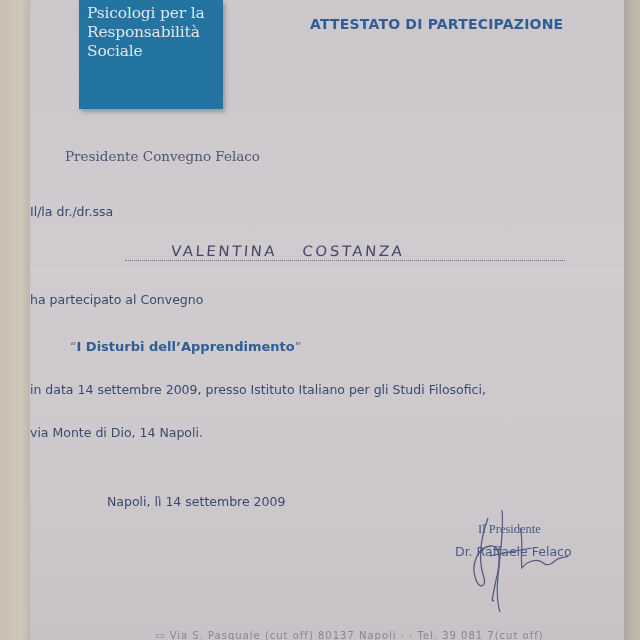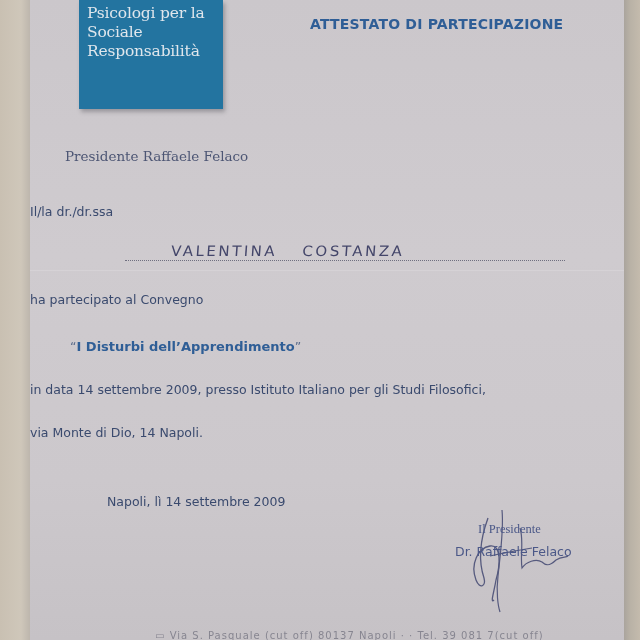--- a/index.html
+++ b/index.html
@@ -91,28 +91,28 @@
 <body>
 
 <div class="frame-left"></div>
 
 <div class="paper">
   <div class="fold"></div>
 
   <div class="logo-box">
     <div class="logo-text">
       <span>Psicologi per la</span>
+      <span>Responsabilità</span>
       <span>Sociale</span>
-      <span>Responsabilità</span>
     </div>
   </div>
 
   <div class="title">ATTESTATO DI PARTECIPAZIONE</div>
 
-  <div class="president-header">Presidente Raffaele Felaco</div>
+  <div class="president-header">Presidente Convegno Felaco</div>
 
   <div class="center-line" style="top:204px;">Il/la dr./dr.ssa</div>
 
   <div class="recipient-row">
     <div class="dotted"></div>
     <div class="handwritten-name">VALENTINA   COSTANZA</div>
   </div>
 
   <div class="center-line" style="top:292px;">ha partecipato al Convegno</div>
 

